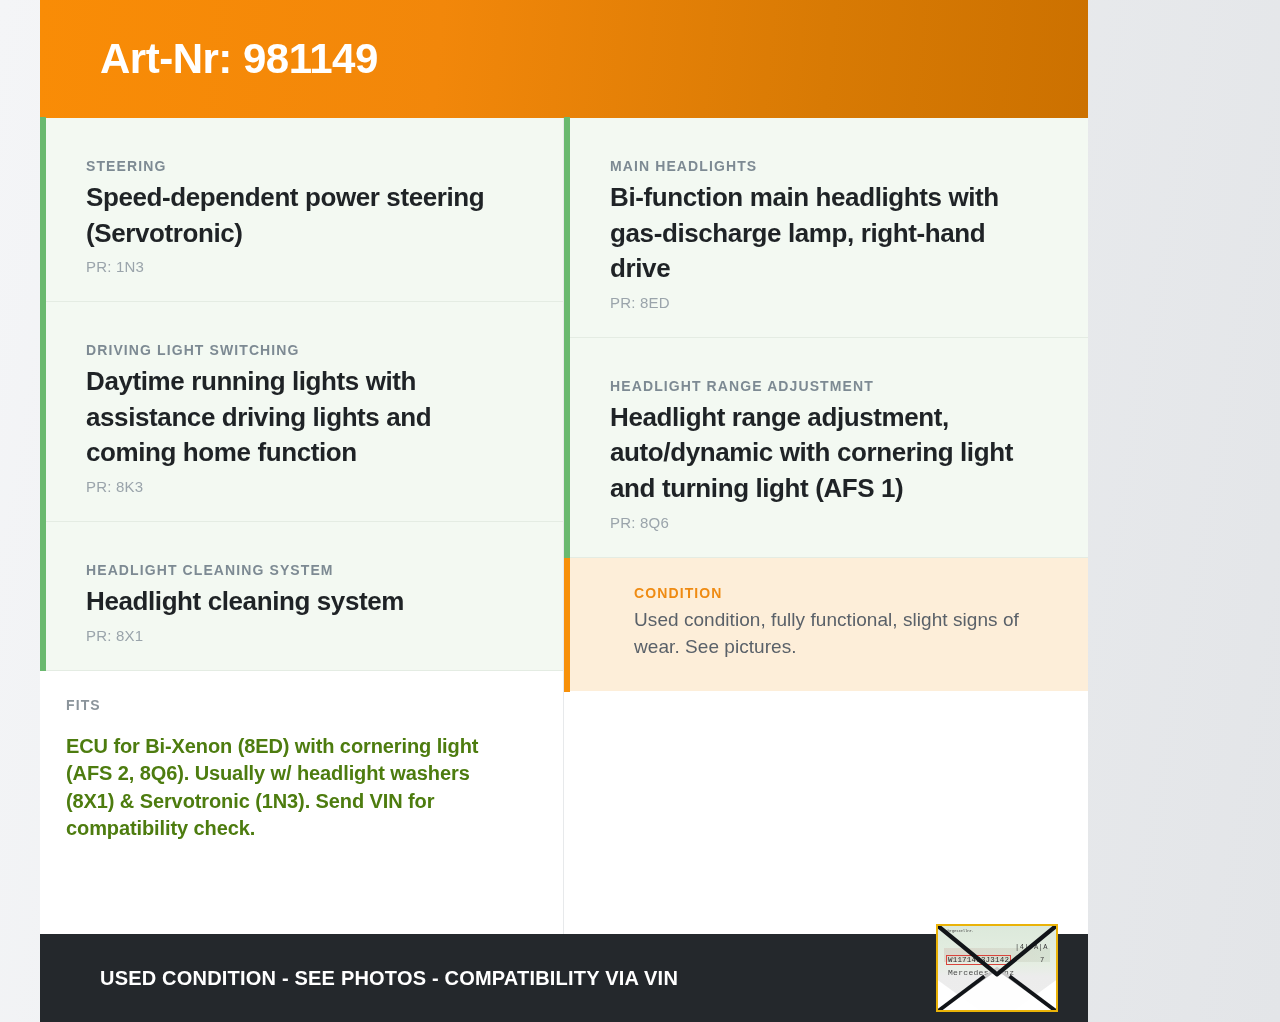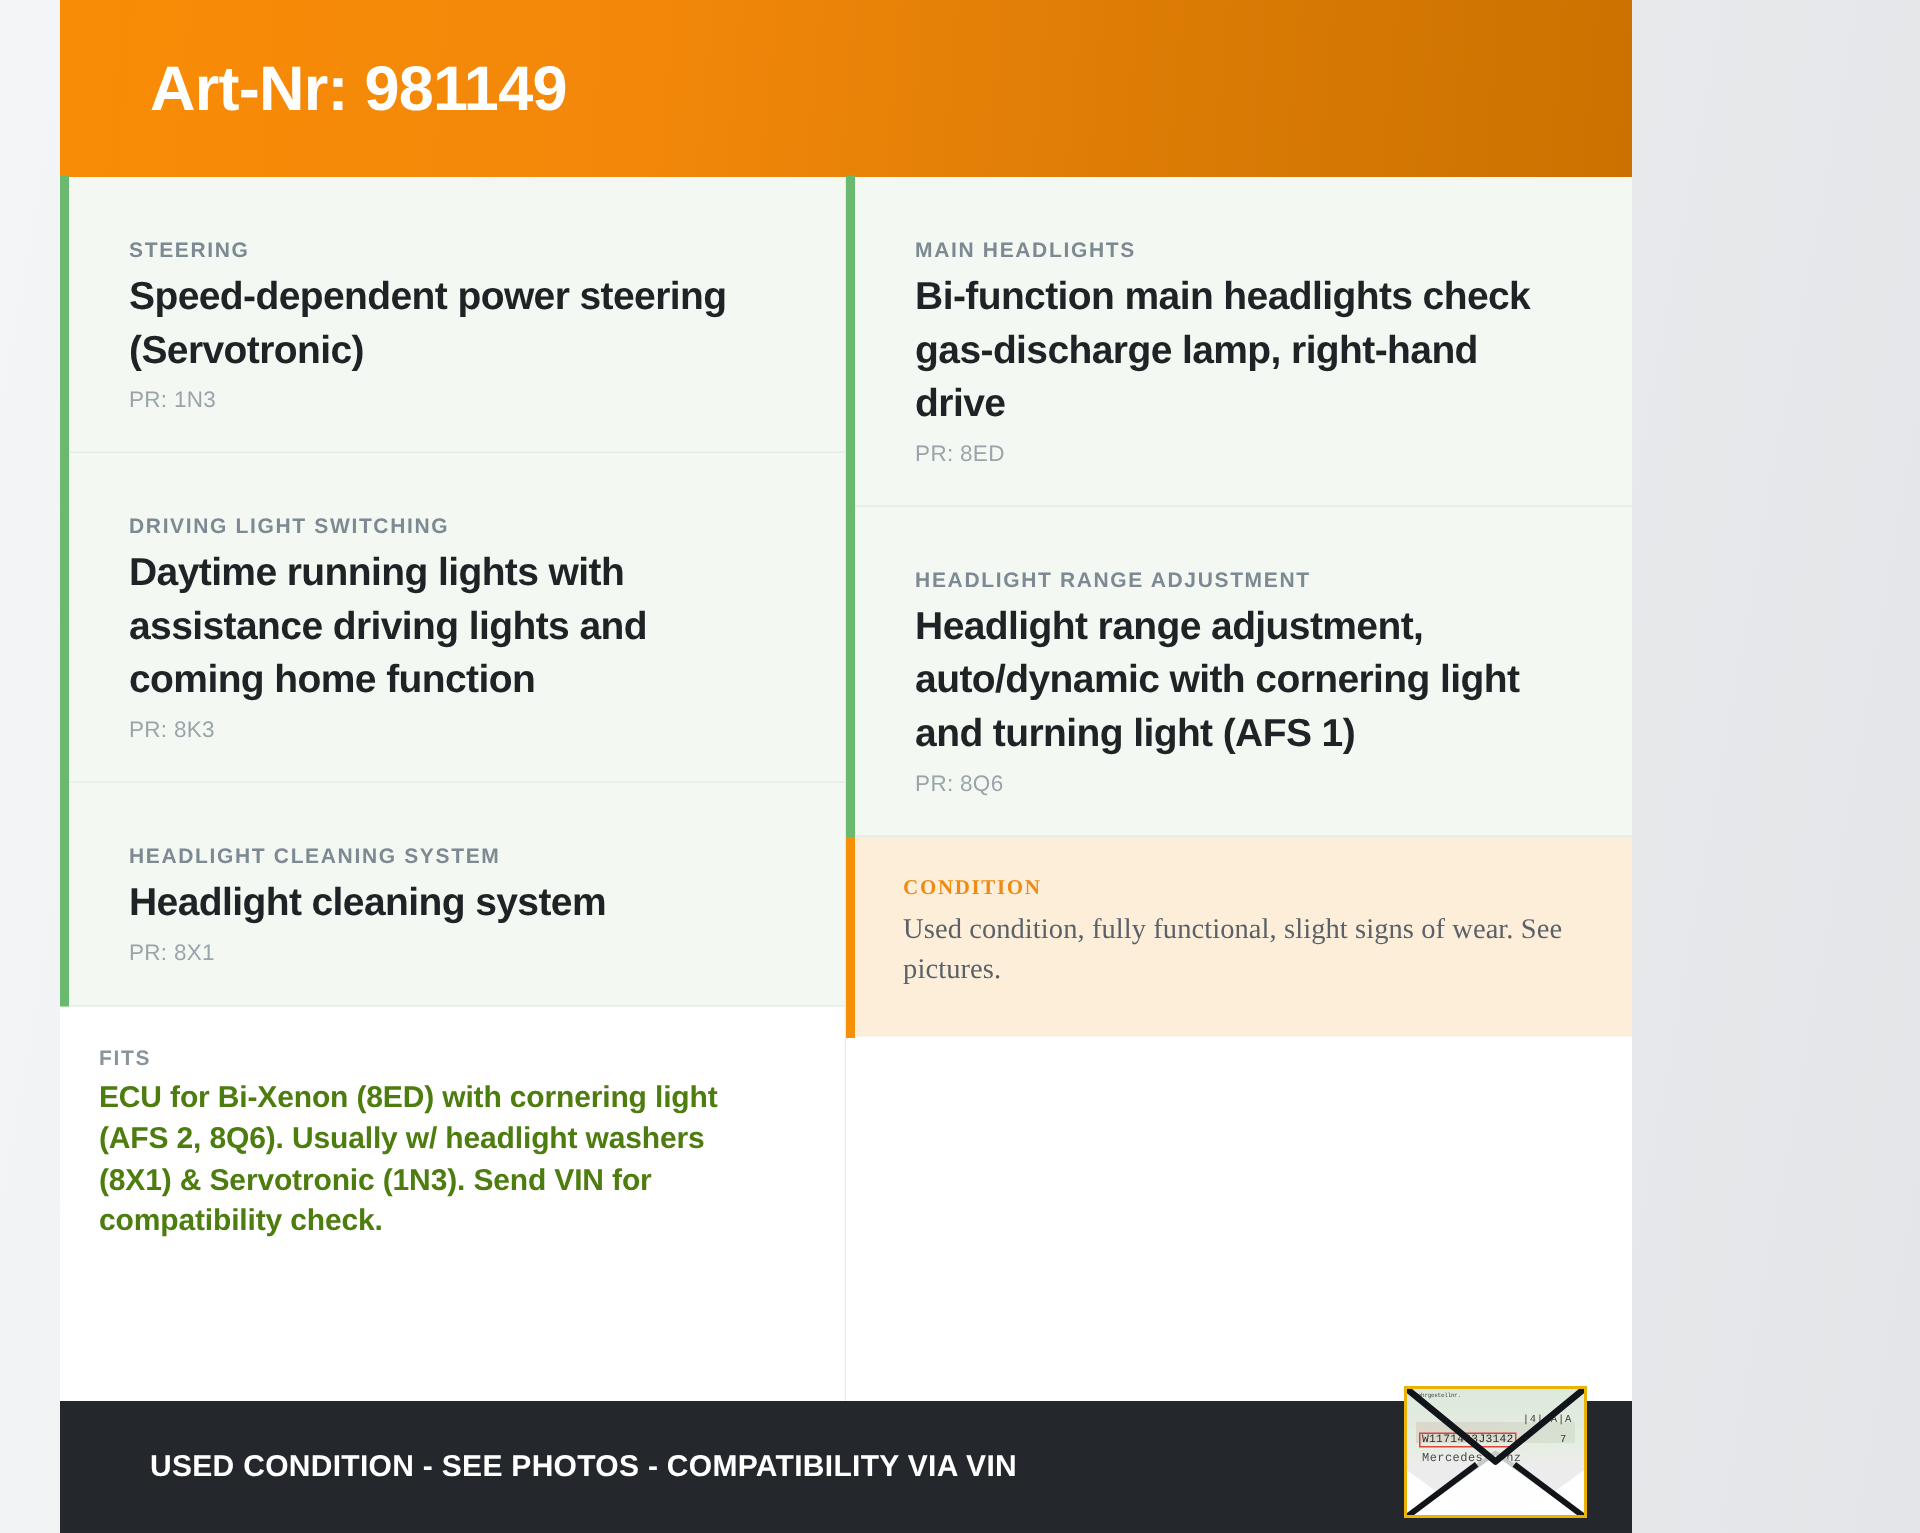--- a/index.html
+++ b/index.html
@@ -86,22 +86,21 @@
   .card-pr {
     font-size:15px;
     color:#9aa4ab;
     letter-spacing:0.2px;
   }
 
   
   .card-condition {
     background:#fdeed9;
     border-bottom:none;
-    padding:27px 46px 30px 38px;
-    font-family:Liberation Serif, serif;
+    padding:27px 46px 30px 70px;
   }
   .card-condition::before { background:#f79009; }
   .card-condition .card-label { color:#ef8b13; }
   .card-condition .card-text {
     font-size:19px;
     color:#5a6169;
     line-height:1.42;
     letter-spacing:0.05px;
     margin-top:5px;
   }
@@ -110,21 +109,21 @@
   .fits {
     background:#ffffff;
     padding:26px 46px 20px 26px;
   }
   .fits-label {
     font-size:14px;
     font-weight:bold;
     letter-spacing:1.1px;
     color:#8b949b;
     text-transform:uppercase;
-    margin-bottom:6px;
+    margin-bottom:20px;
   }
   .fits-text {
     font-size:20px;
     font-weight:bold;
     color:#4d7c0f;
     line-height:1.38;
     letter-spacing:-0.1px;
   }
 
   .spacer { flex:1 1 auto; background:#ffffff; }
@@ -244,21 +243,21 @@
         <div class="fits-text">ECU for Bi-Xenon (8ED) with cornering light (AFS 2, 8Q6). Usually w/ headlight washers (8X1) &amp; Servotronic (1N3). Send VIN for compatibility check.</div>
       </div>
 
       <div class="spacer"></div>
     </div>
 
     <div class="col col-right">
 
       <div class="card flush-top">
         <div class="card-label">MAIN HEADLIGHTS</div>
-        <div class="card-title">Bi-function main headlights check gas-discharge lamp, right-hand drive</div>
+        <div class="card-title">Bi-function main headlights with gas-discharge lamp, right-hand drive</div>
         <div class="card-pr">PR: 8ED</div>
       </div>
 
       <div class="card">
         <div class="card-label">HEADLIGHT RANGE ADJUSTMENT</div>
         <div class="card-title">Headlight range adjustment, auto/dynamic with cornering light and turning light (AFS 1)</div>
         <div class="card-pr">PR: 8Q6</div>
       </div>
 
       <div class="card card-condition">

